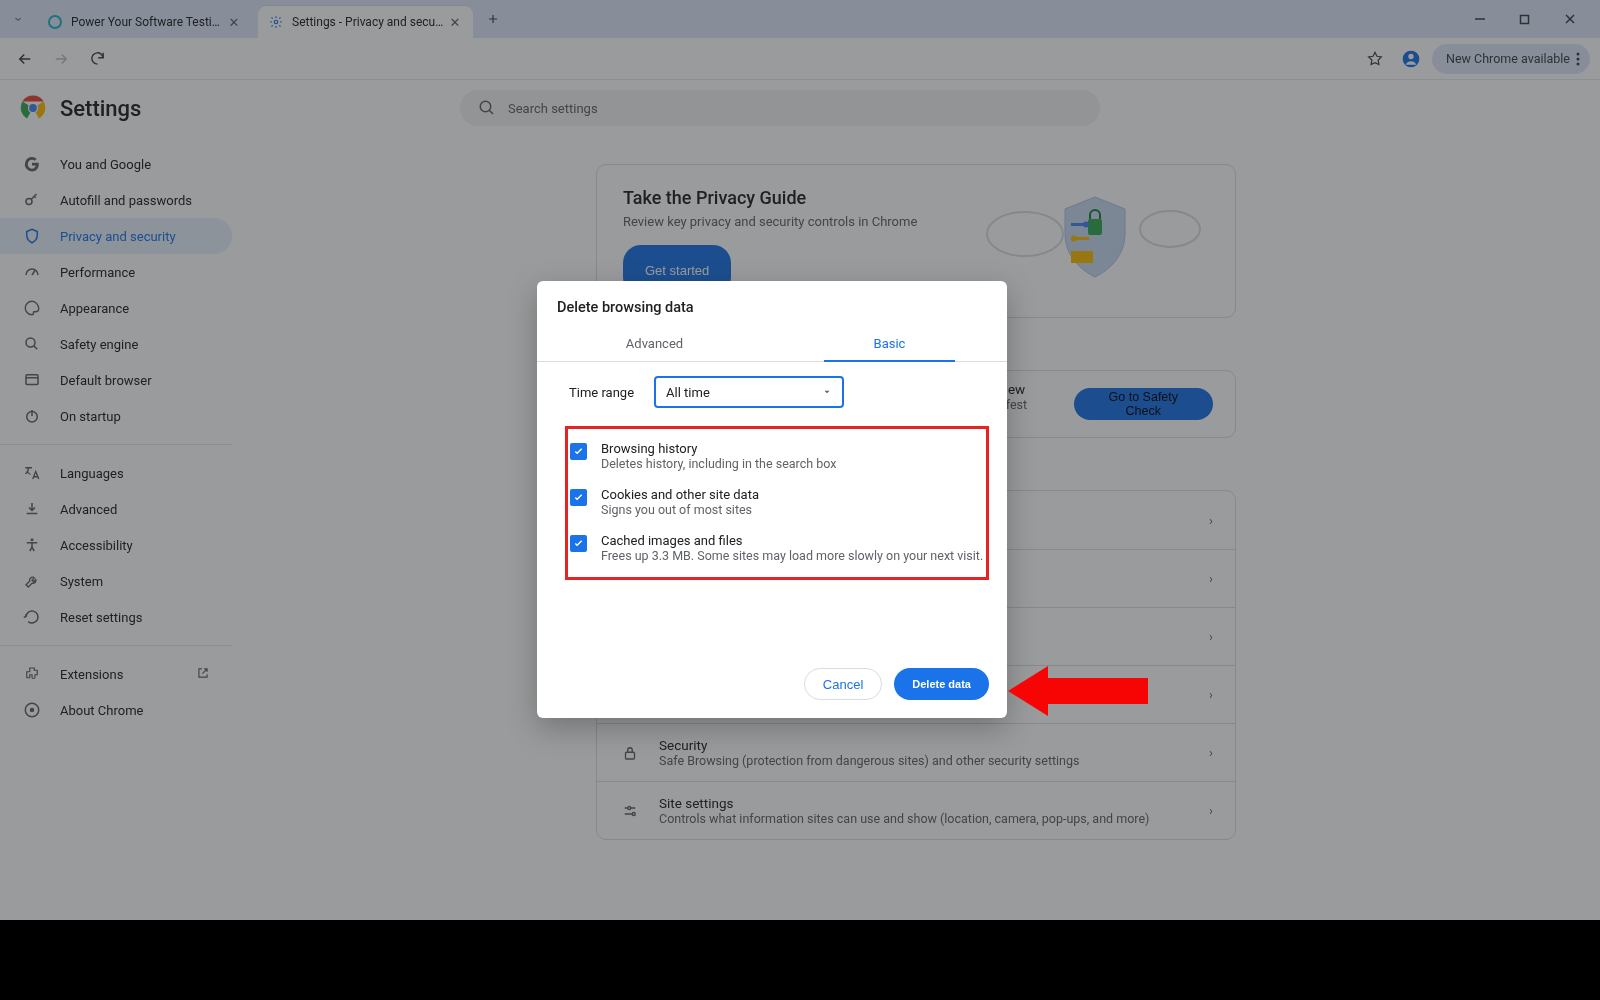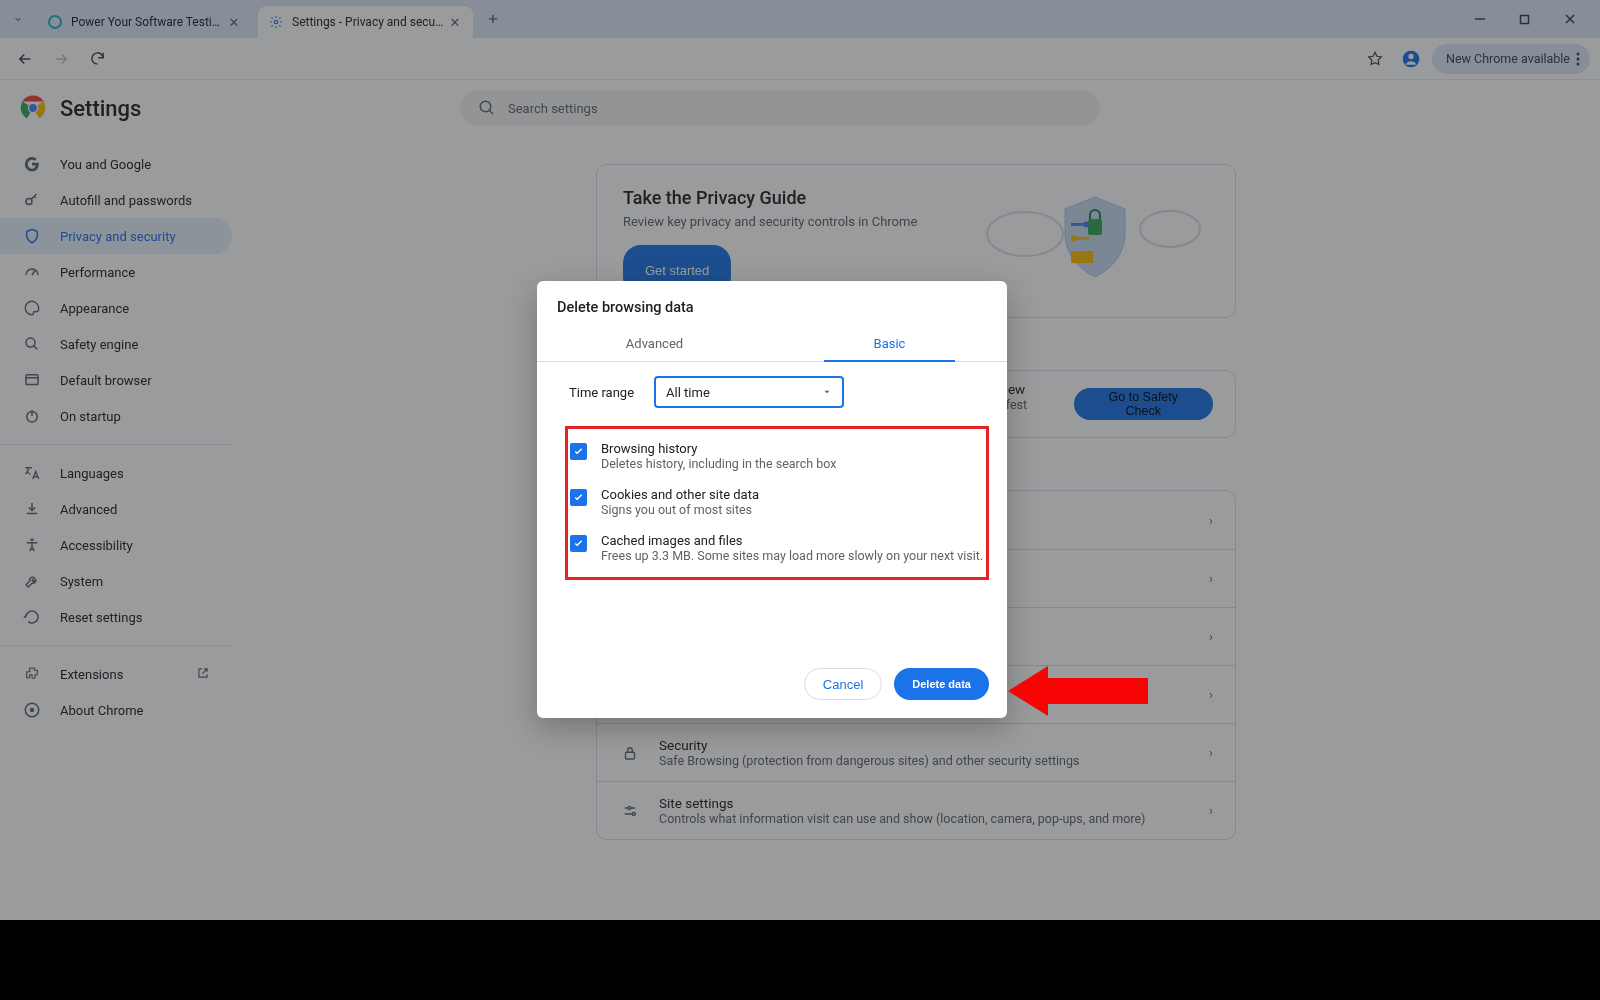--- a/index.html
+++ b/index.html
@@ -468,21 +468,21 @@
         <div class="row">
                 <span class="ricon">
                   <svg width="18" height="18" viewBox="0 0 24 24">
                     <path d="M5 8h4M13 8h6M5 16h10M19 16h0" stroke="#5f6368" stroke-width="1.8"></path>
                     <circle cx="11" cy="8" r="2" fill="#fff" stroke="#5f6368" stroke-width="1.8"></circle>
                     <circle cx="17" cy="16" r="2" fill="#fff" stroke="#5f6368" stroke-width="1.8"></circle>
                   </svg>
                 </span>
                 <div class="rtext">
                   <div class="rtitle">Site settings</div>
-                  <div class="rdesc">Controls what information visit can use and show (location, camera, pop-ups, and more)</div>
+                  <div class="rdesc">Controls what information sites can use and show (location, camera, pop-ups, and more)</div>
                 </div>
                 <span class="rarrow">›</span>
               </div>
       </div>
     </div>
   </div>
 
 </div>
 
 <div class="overlay"></div>

